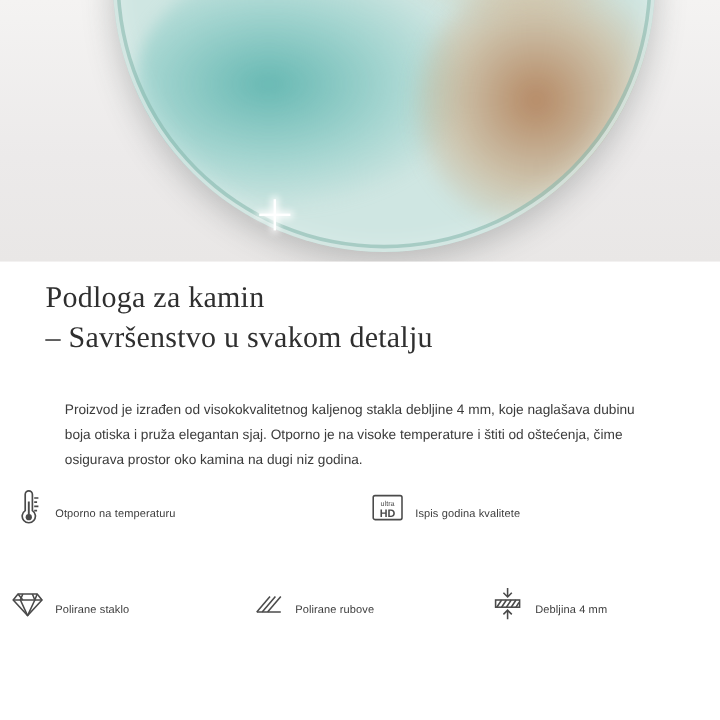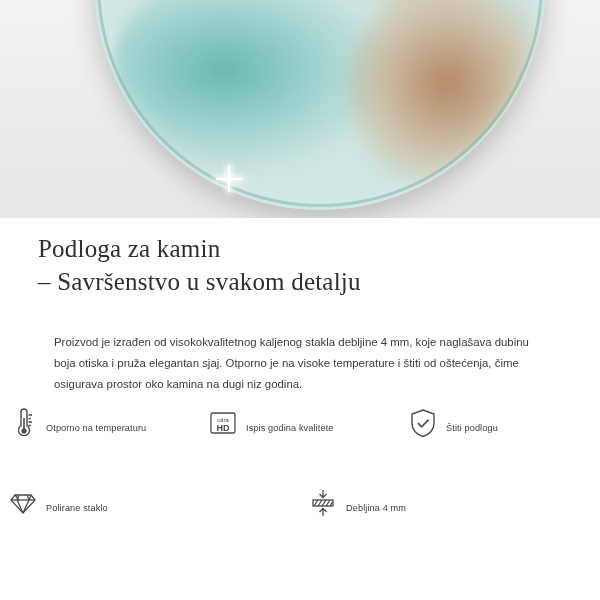--- a/index.html
+++ b/index.html
@@ -219,49 +219,51 @@
         <div class="feature-icon">
           <svg width="40" height="40" viewBox="0 0 40 40">
             <rect x="8" y="10" width="24" height="20" rx="1.5" fill="none" stroke="#4a4a4a" stroke-width="1.3"></rect>
             <text x="20" y="19" font-family="Liberation Sans, sans-serif" font-size="6" fill="#4a4a4a" text-anchor="middle">ultra</text>
             <text x="20" y="27.5" font-family="Liberation Sans, sans-serif" font-size="9" font-weight="bold" fill="#4a4a4a" text-anchor="middle">HD</text>
           </svg>
         </div>
         <div class="feature-label">Ispis godina kvalitete</div>
       </div>
 
-      <div class="feature">
-        <div class="feature-icon">
-          <svg width="40" height="40" viewBox="0 0 40 40" fill="none" stroke="#4a4a4a" stroke-width="1.4">
-            <path d="M20 7 L31 11 v9 c0 7-5 11.5-11 13.5 C14 31.5 9 27 9 20 v-9 z"></path>
-            <path d="M15 20.2 l3.6 3.6 L25.6 16.6" stroke-width="1.7"></path>
-          </svg>
-        </div>
-        <div class="feature-label">Štiti podlogu</div>
-      </div>
 
     </div>
 
     <div class="row-gap"></div>
 
     <div class="feature-row">
 
       <div class="feature">
         <div class="feature-icon">
           <svg width="40" height="40" viewBox="0 0 40 40" fill="none" stroke="#4a4a4a" stroke-width="1.3">
             <path d="M12 12 h16 l4 5 -12 13 -12 -13 z"></path>
             <path d="M8 17 h24"></path>
             <path d="M16 12 l-2 5 6 13"></path>
             <path d="M24 12 l2 5 -6 13"></path>
             <path d="M12 12 l4 5 M28 12 l-2 5"></path>
           </svg>
         </div>
         <div class="feature-label">Polirane staklo</div>
       </div>
 
+      <div class="feature">
+        <div class="feature-icon">
+          <svg width="40" height="40" viewBox="0 0 40 40" fill="none" stroke="#4a4a4a" stroke-width="1.3">
+            <path d="M11 27 L22 14"></path>
+            <path d="M15.5 27 L26.5 14"></path>
+            <path d="M20 27 L31 14"></path>
+            <path d="M11 27 h20"></path>
+          </svg>
+        </div>
+        <div class="feature-label">Polirane rubove</div>
+      </div>
 
       <div class="feature">
         <div class="feature-icon">
           <svg width="40" height="40" viewBox="0 0 40 40" fill="none" stroke="#4a4a4a" stroke-width="1.3">
             <path d="M20 7 v7 M16.5 11 L20 14.5 L23.5 11"></path>
             <rect x="10" y="17" width="20" height="6" fill="none"></rect>
             <path d="M11 23 l4 -6 M15 23 l4 -6 M19 23 l4 -6 M23 23 l4 -6 M27 23 l2.5 -4"></path>
             <path d="M20 33 v-7 M16.5 29 L20 25.5 L23.5 29"></path>
           </svg>
         </div>

